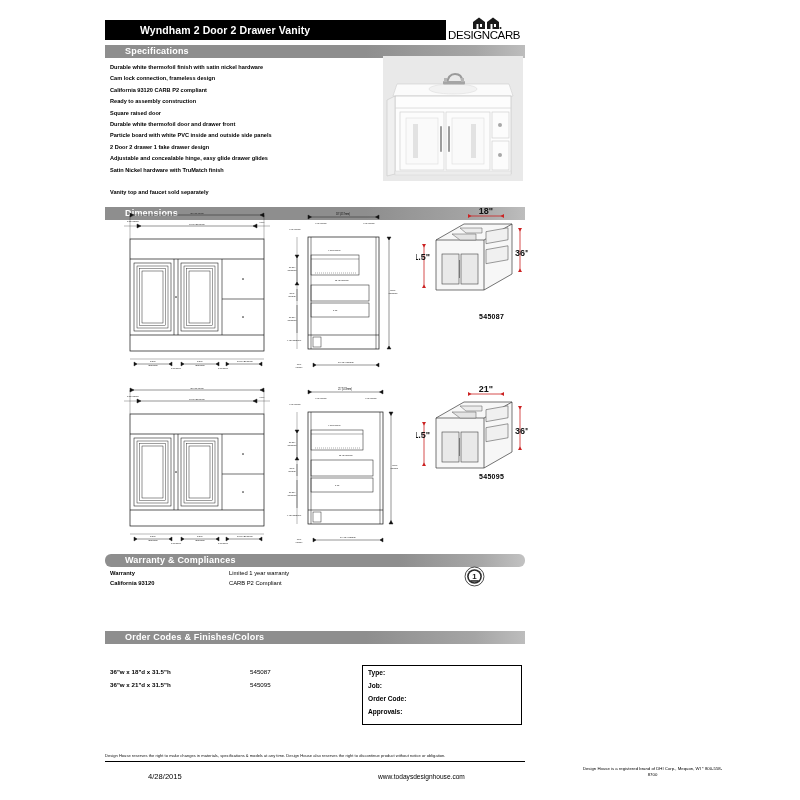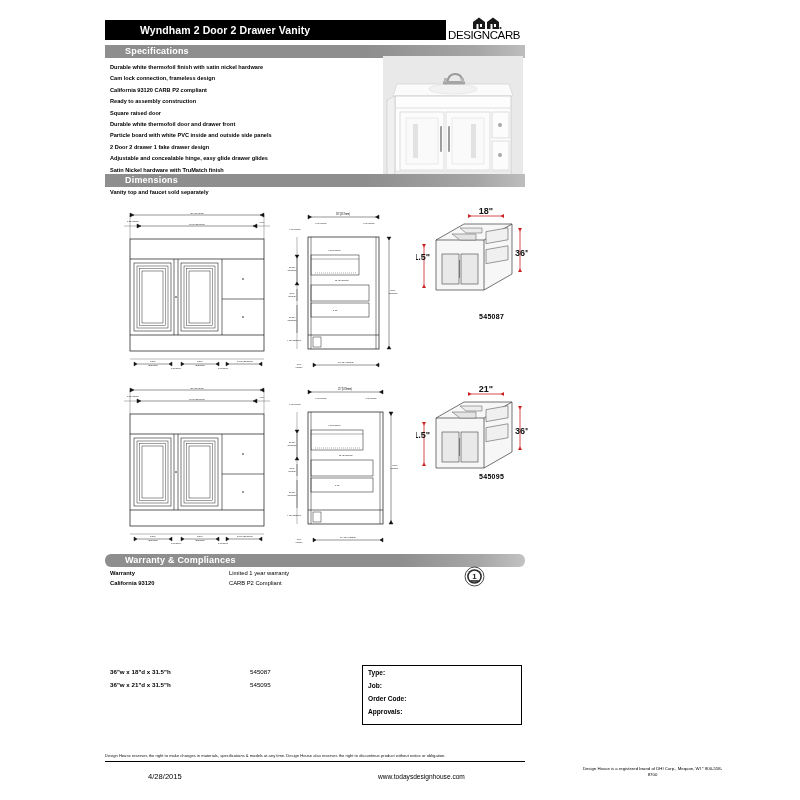--- a/index.html
+++ b/index.html
@@ -133,21 +133,21 @@
 
       <rect x="109" y="56" width="17" height="26" fill="#fcfcfc" stroke="#d0d0d0" stroke-width="0.7"></rect>
       <rect x="109" y="85" width="17" height="29" fill="#fcfcfc" stroke="#d0d0d0" stroke-width="0.7"></rect>
       <circle cx="117" cy="69" r="2" fill="#a8a8a8"></circle>
       <circle cx="117" cy="99" r="2" fill="#a8a8a8"></circle>
 
       <rect x="12" y="115" width="116" height="4" fill="#ededed" stroke="#d0d0d0" stroke-width="0.4"></rect>
     </svg>
   </div>
 
-  <div class="secbar" style="top:174px">
+  <div class="secbar" style="top:207px">
     <div class="lbl">Dimensions</div>
   </div>
 
   <div class="dwg" style="left:112px;top:207px">
     <svg width="165" height="168" viewBox="0 0 165 168">
       <g stroke="#111" fill="none" stroke-width="0.45" font-family="Liberation Sans" font-size="2.5">
 
         <line x1="18" y1="8" x2="152" y2="8"></line>
         <path d="M18 6 l4 2 l-4 2 Z" fill="#111"></path>
           <path d="M152 6 l-4 2 l4 2 Z" fill="#111"></path>
@@ -473,20 +473,23 @@
   </div>
 
   <svg class="badge" viewBox="0 0 40 40">
     <circle cx="20" cy="20" r="18" fill="#ffffff" stroke="#2a2a2a" stroke-width="1.6"></circle>
     <circle cx="20" cy="20" r="14" fill="#2a2a2a"></circle>
     <circle cx="20" cy="20" r="11" fill="#ffffff"></circle>
     <text x="20" y="25" text-anchor="middle" font-size="15" font-weight="bold" fill="#1a1a1a" font-family="Liberation Sans">1</text>
     <rect x="12" y="27" width="16" height="3" fill="#2a2a2a"></rect>
   </svg>
 
+  <div class="secbar" style="top:631px">
+    <div class="lbl">Order Codes &amp; Finishes/Colors</div>
+  </div>
 
   <div class="ocrow" style="left:110px;top:668px;width:230px">
     <span class="d">36"w x 18"d x 31.5"h</span>
     <span class="c">545087</span>
   </div>
   <div class="ocrow" style="left:110px;top:681px;width:230px">
     <span class="d">36"w x 21"d x 31.5"h</span>
     <span class="c">545095</span>
   </div>
 

